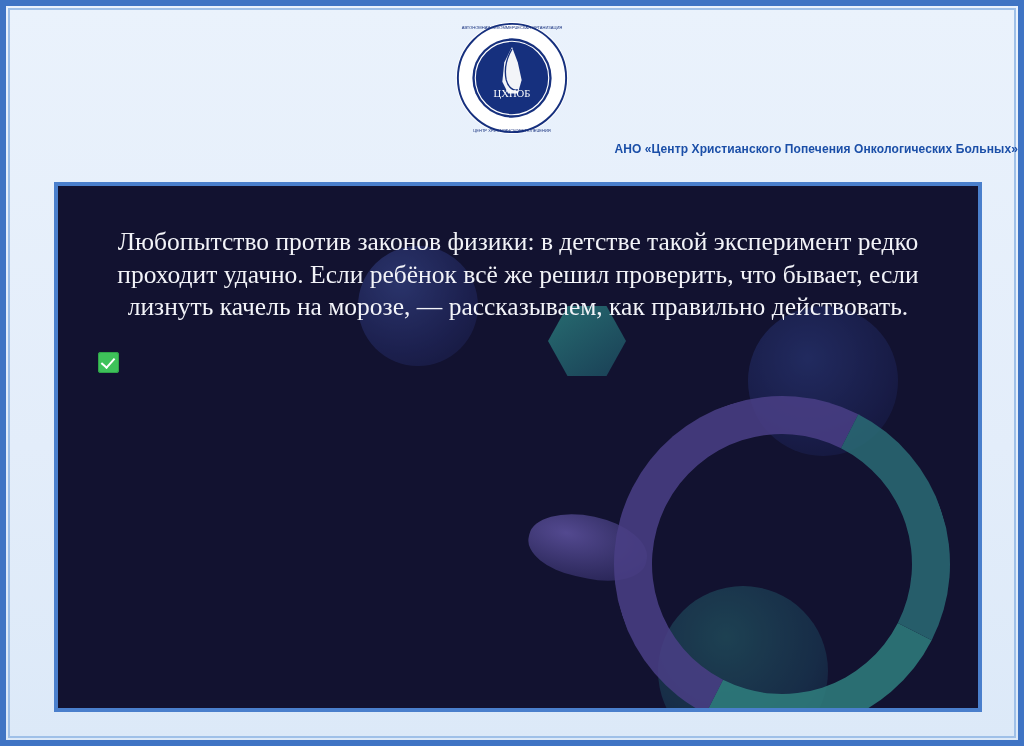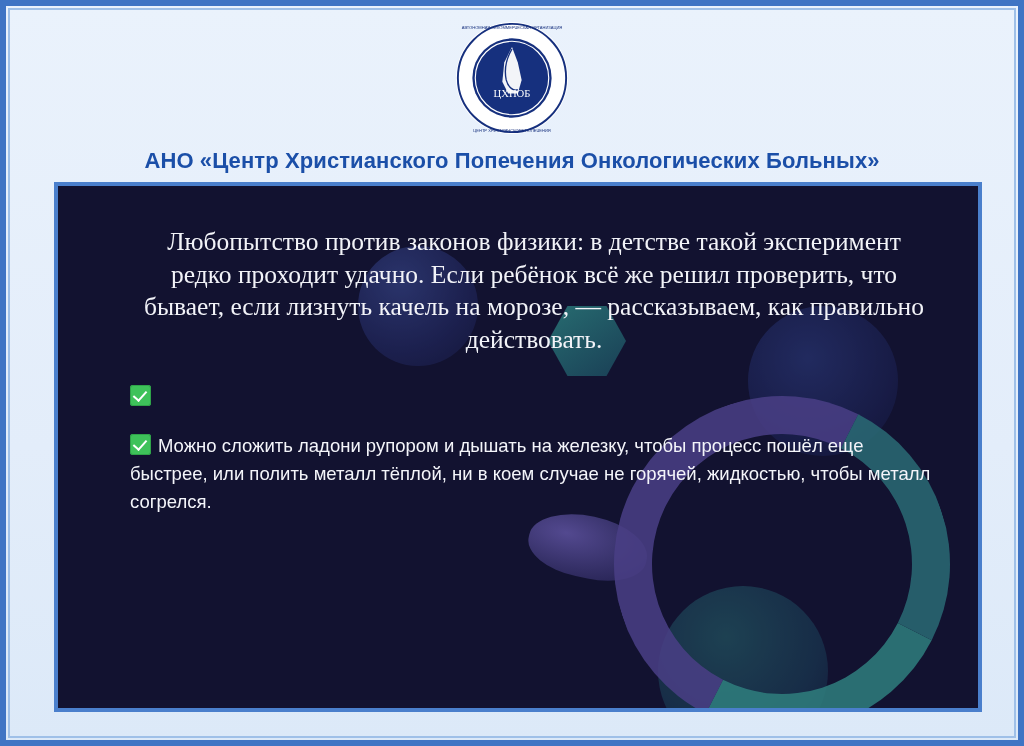--- a/index.html
+++ b/index.html
@@ -26,31 +26,31 @@
     position: absolute;
     left: 2px; top: 2px; right: 2px; bottom: 2px;
     border: 2px solid #9fc0e8;
     pointer-events: none;
   }
 
   
   .header {
     position: relative;
     padding-top: 14px;
-    text-align: center;
+    text-align: right;
   }
   .logo {
     width: 116px;
     height: 116px;
     margin: 0 auto;
     display: block;
   }
   .org-title {
-    margin-top: 12px;
-    font-size: 22px;
+    margin-top: 6px;
+    font-size: 12px;
     font-weight: bold;
     color: #1b4fa8;
     letter-spacing: 0.1px;
     font-family: "Liberation Sans", sans-serif;
   }
 
   
   .card-wrap {
     position: absolute;
     left: 48px;
@@ -59,21 +59,20 @@
     height: 530px;
   }
   .card {
     position: relative;
     width: 100%;
     height: 100%;
     box-sizing: border-box;
     background: #121230;
     border: 4px solid #4a7fcc;
     overflow: hidden;
-    padding-left: 32px;
   }
   .card-bg {
     position: absolute;
     inset: 0;
     overflow: hidden;
   }
   .blob {
     position: absolute;
     border-radius: 50%;
     filter: blur(0.3px);
@@ -211,19 +210,16 @@
       </div>
 
       <div class="card-content">
         <p class="lead">Любопытство против законов физики: в детстве такой эксперимент редко проходит удачно. Если ребёнок всё же решил проверить, что бывает, если лизнуть качель на морозе, — рассказываем, как правильно действовать.</p>
 
         <p class="bullet">
           <span class="check"></span>
         </p>
 
 
-        <p class="bullet">
-          <span class="check"></span><span>Можно сложить ладони рупором и дышать на железку, чтобы процесс пошёл еще быстрее, или полить металл тёплой, ни в коем случае не горячей, жидкостью, чтобы металл согрелся.</span>
-        </p>
       </div>
     </div>
   </div>
 </div>
 
 </body></html>

